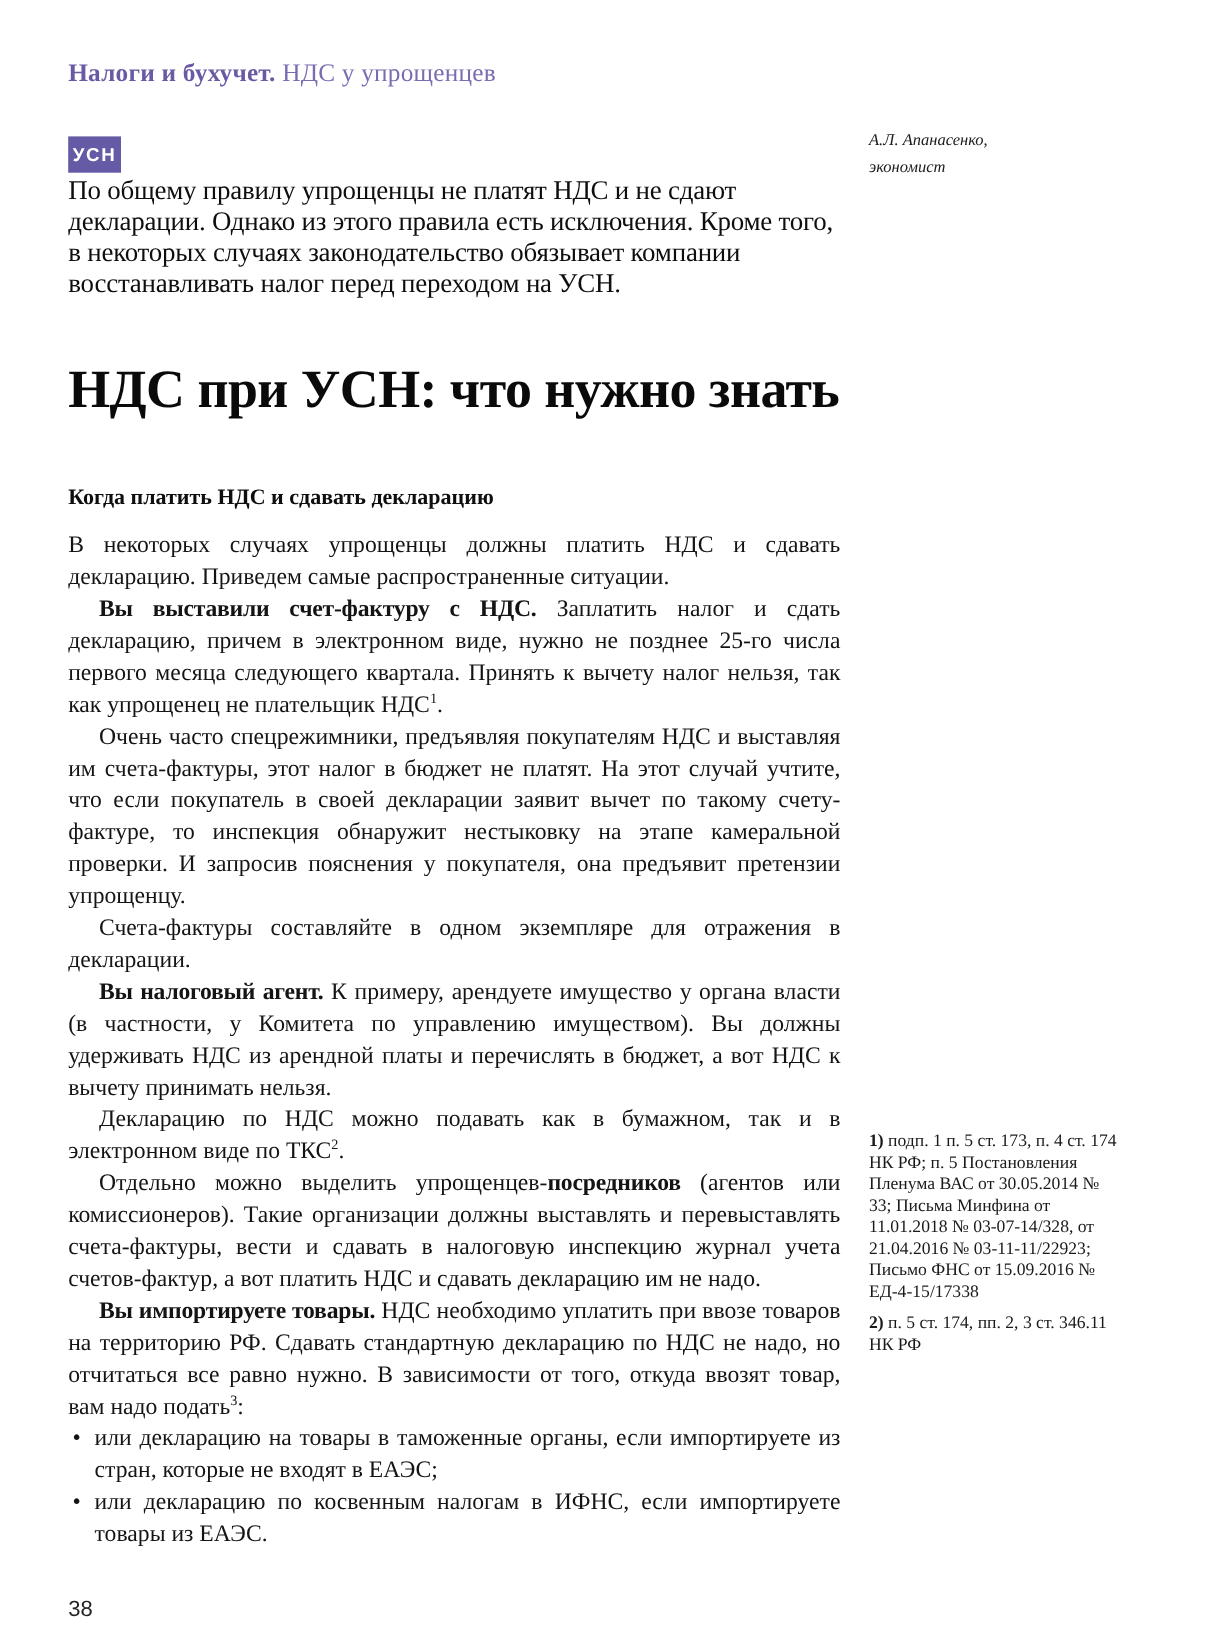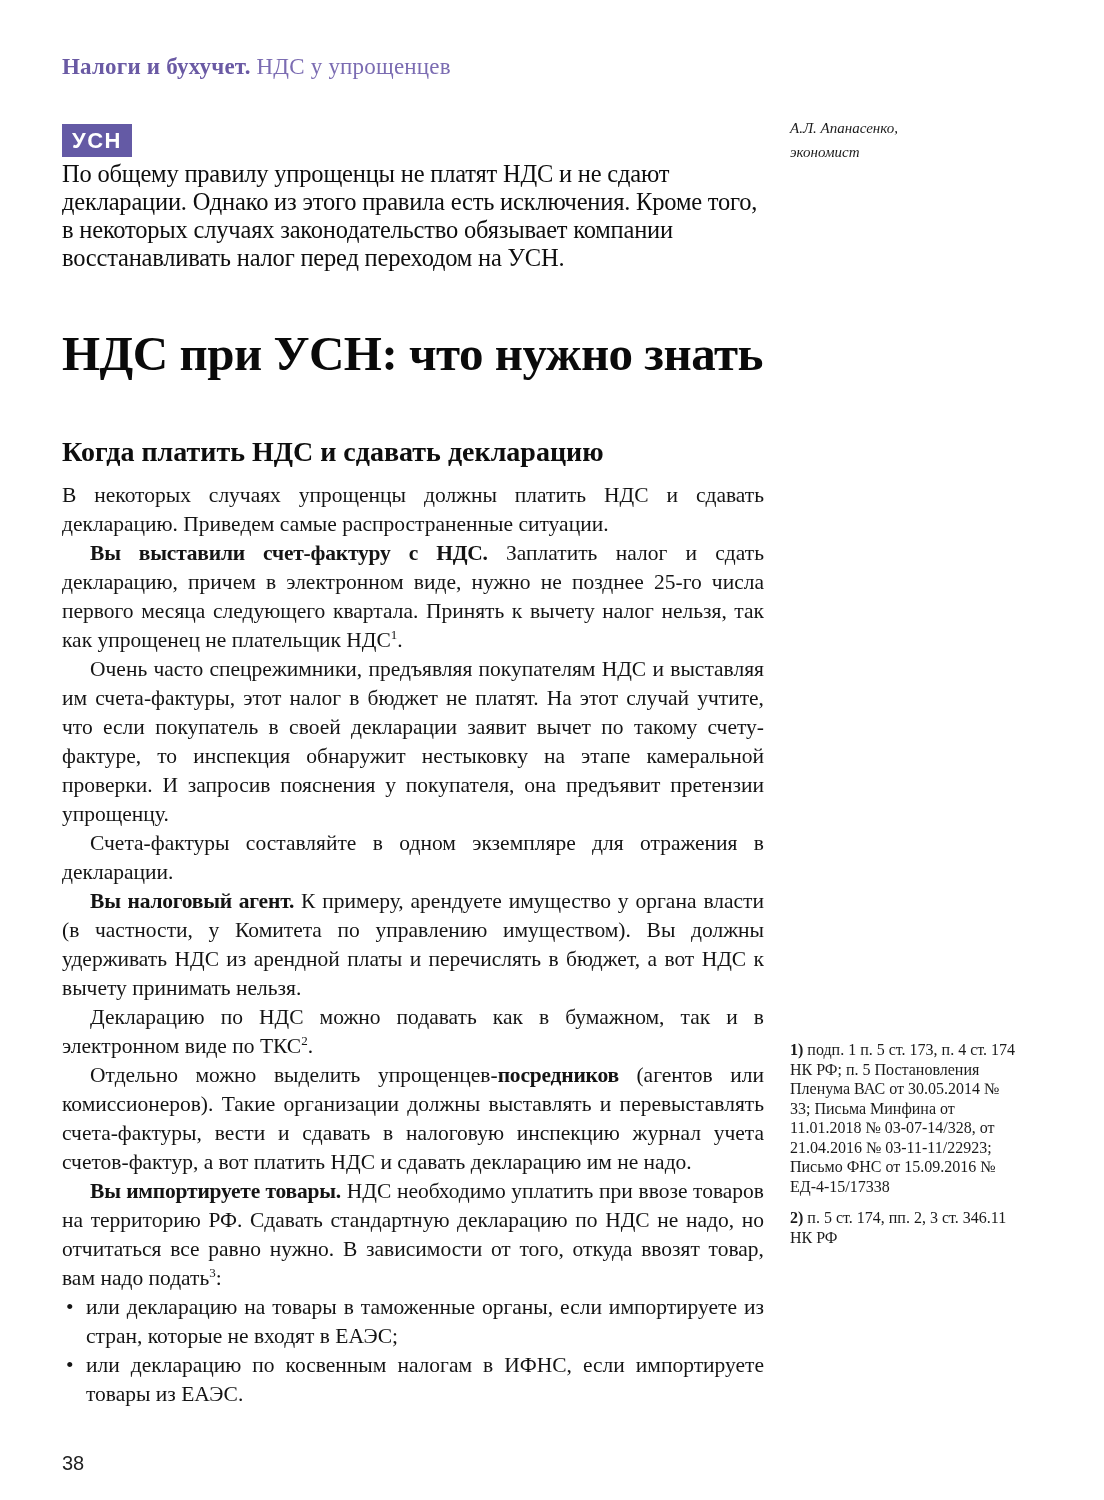--- a/index.html
+++ b/index.html
@@ -19,54 +19,54 @@
     position:absolute;left:62px;top:54px;font-size:23px;letter-spacing:.2px;
     white-space:nowrap;
   }
   .masthead .brand{font-weight:bold;color:var(--brand_purple);}
   .masthead .section{color:var(--brand_purple_light);}
   .author{
     position:absolute;left:790px;top:116px;width:250px;
     font-style:italic;font-size:15px;line-height:24px;color:#1c1c1c;
   }
   .badge{
-    position:absolute;left:62px;top:124px;width:70px;height:33px;
+    position:absolute;left:62px;top:124px;width:48px;height:33px;
     background:var(--badge_bg);color:var(--badge_text);
-    font-family:"Liberation Sans", sans-serif;font-weight:bold;font-size:22px;
+    font-family:"Liberation Sans", sans-serif;font-weight:bold;font-size:17px;
     letter-spacing:1.5px;display:flex;align-items:center;justify-content:center;
   }
   .intro{
     position:absolute;left:62px;top:160px;width:700px;
     font-weight:normal;font-size:24.5px;line-height:28px;color:#0e0e0e;
     letter-spacing:-.2px;
   }
   .page-title{
     position:absolute;left:62px;top:327px;width:960px;
     font-weight:bold;font-size:49px;line-height:54px;color:#0a0a0a;
     letter-spacing:-.5px;white-space:nowrap;
   }
   .section-heading{
     position:absolute;left:62px;top:438px;width:760px;
-    font-weight:bold;font-size:28px;line-height:28px;color:#0e0e0e;
+    font-weight:bold;font-size:20px;line-height:28px;color:#0e0e0e;
   }
   .body-col{
     position:absolute;left:62px;top:481px;width:702px;
     font-size:21.5px;line-height:29px;text-align:justify;color:#141414;
   }
   .para{text-indent:28px;}
   .para.noindent{text-indent:0;}
   .para b{letter-spacing:-.2px;}
   sup.fnref{font-size:13px;line-height:0;vertical-align:super;}
   .bullet{position:relative;padding-left:24px;text-indent:0;}
   .bullet .dot{position:absolute;left:4px;top:0;}
   .sidebar{
     position:absolute;left:790px;top:1028px;width:232px;
     font-size:16px;line-height:19.5px;color:#1a1a1a;text-align:left;
   }
-  .footnote{margin-bottom:9px;margin-top:12px;}
+  .footnote{margin-bottom:9px;}
   .footnote .fn-marker{font-weight:bold;}
   .page-number{
     position:absolute;left:62px;top:1452px;
     font-family:Liberation Sans, sans-serif;font-size:20px;color:#222222;
   }
 </style>
 </head>
 <body>
 
 <header class="masthead"><span class="brand">Налоги и бухучет.</span><span class="section"> НДС у упрощенцев</span></header>

